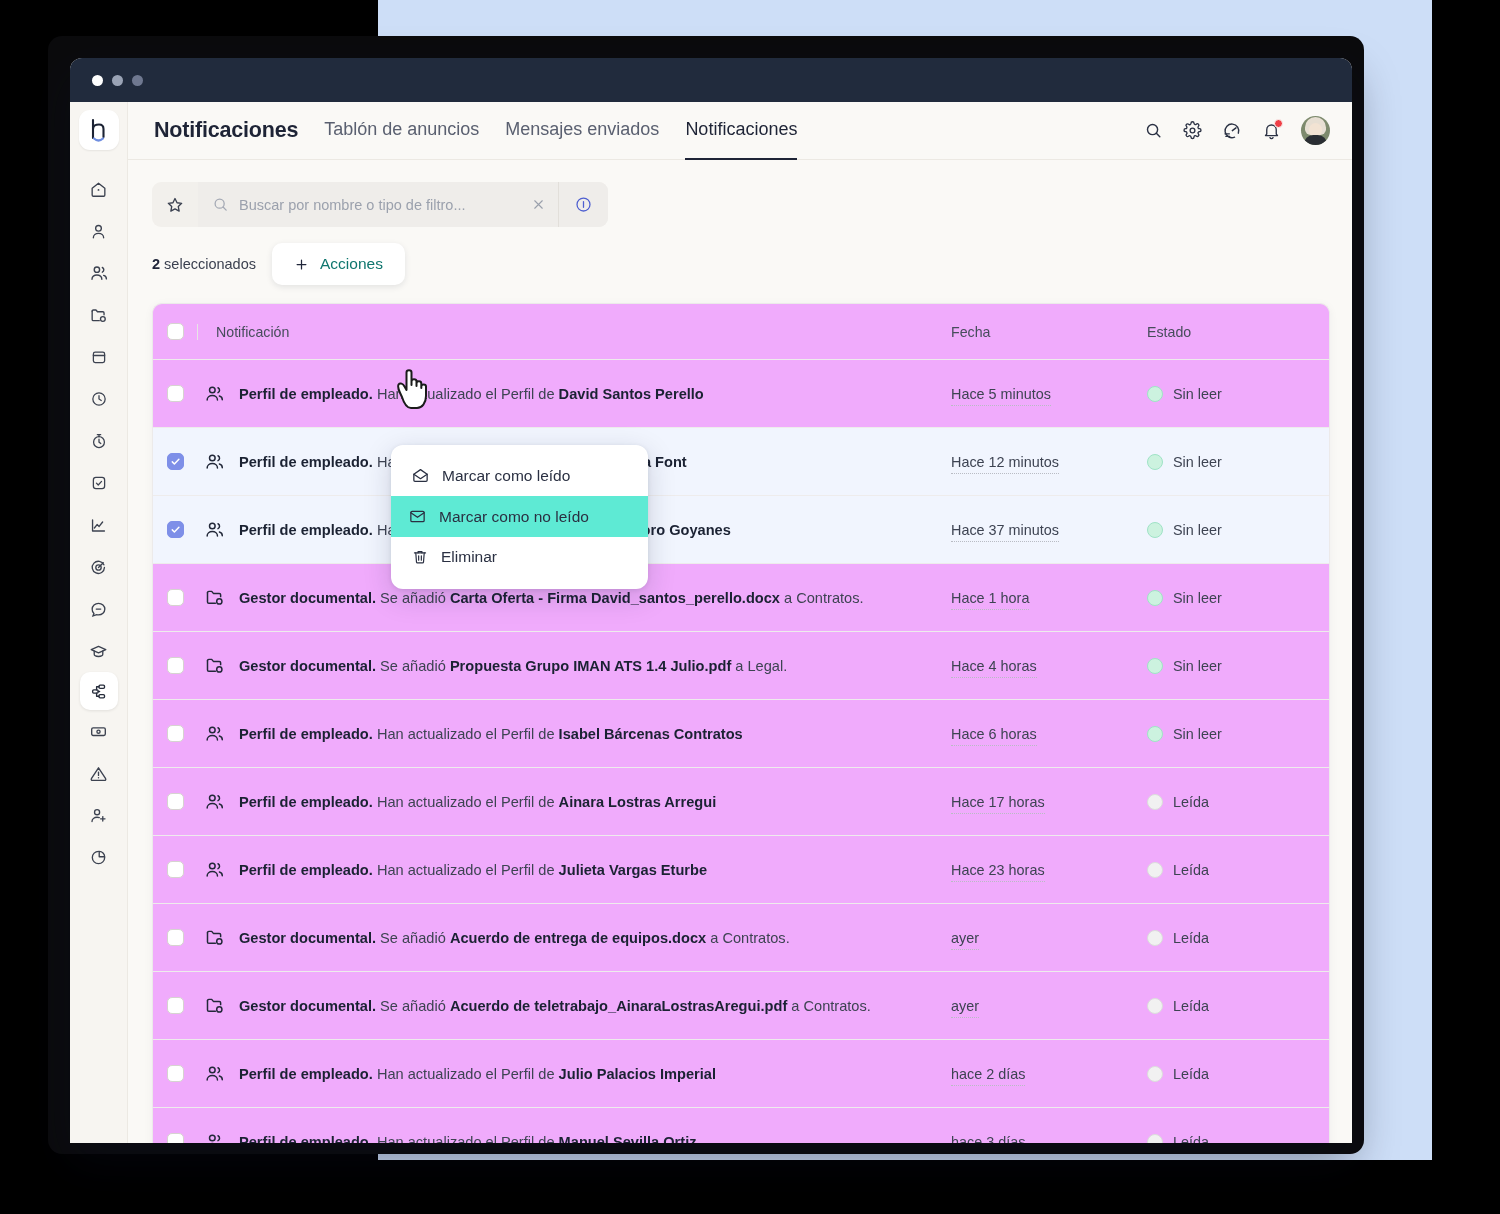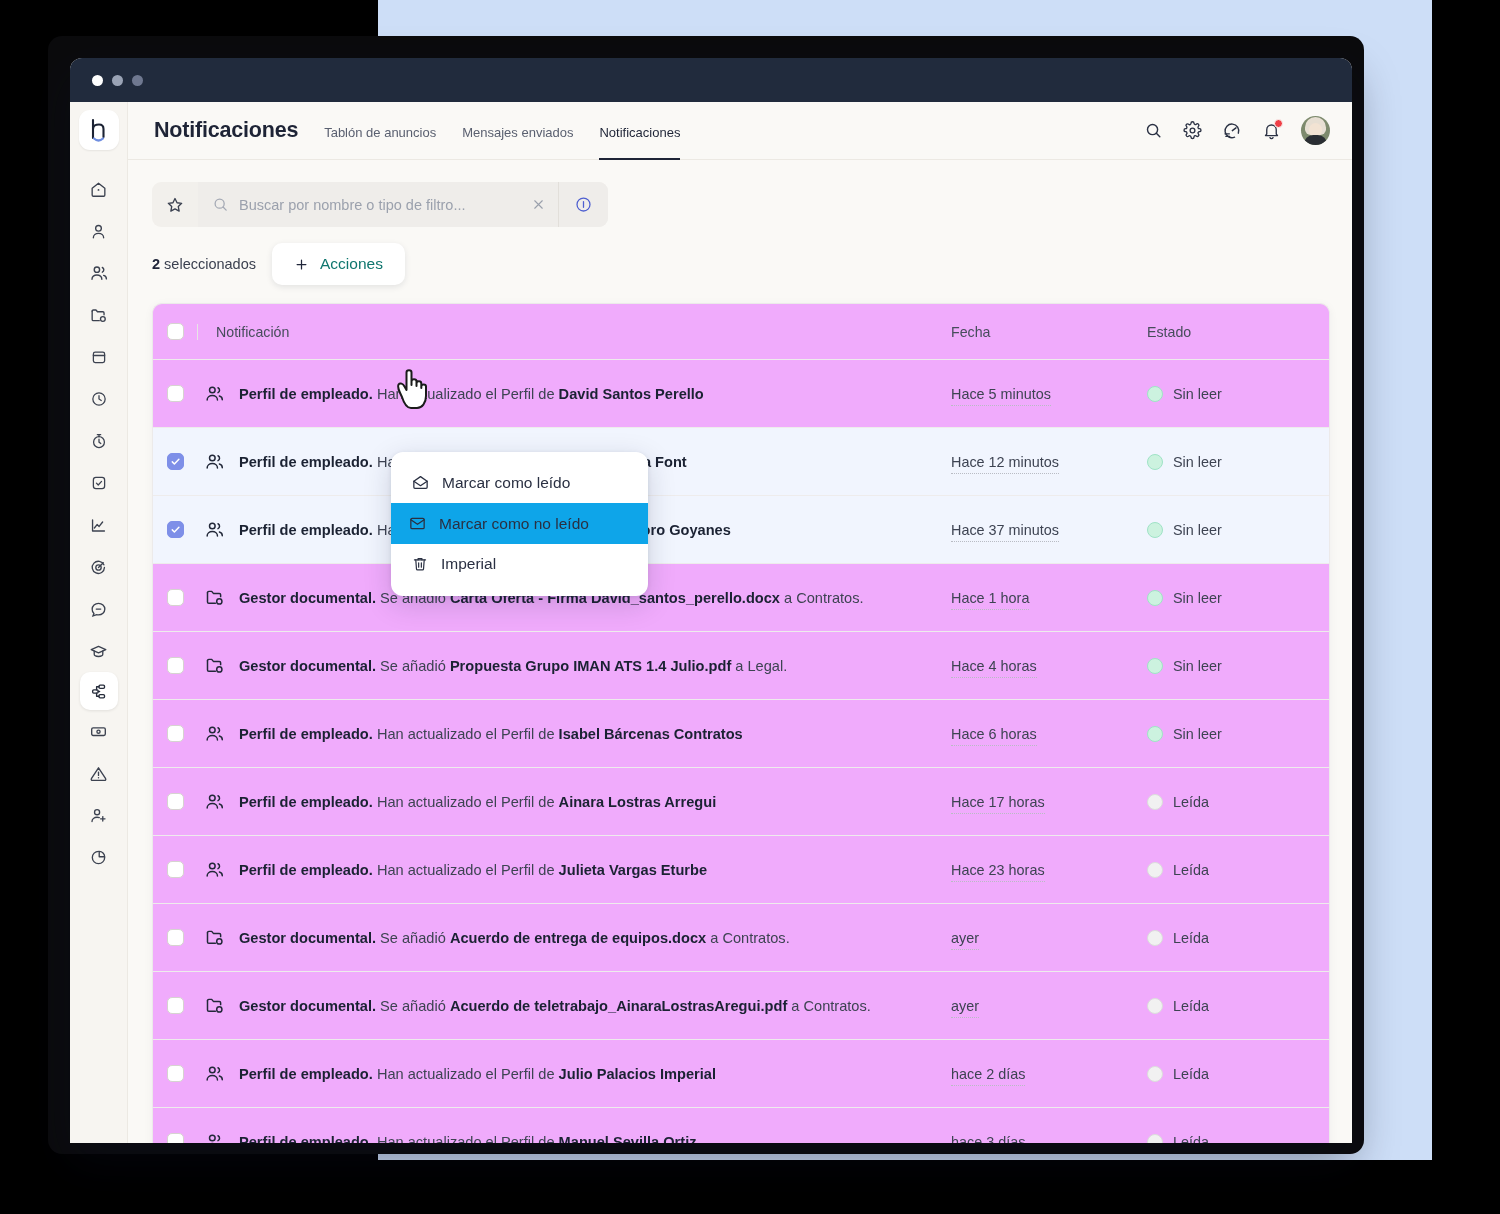--- a/index.html
+++ b/index.html
@@ -73,21 +73,21 @@
     height: 58px; display: flex; align-items: center;
     padding: 0 22px 0 26px; border-bottom: 1px solid #ece9e3;
     background: #faf9f6;
   }
   .apptitle {
     font-size: 21.5px; font-weight: bold; color: #1e2436; letter-spacing: -.2px;
     margin-right: 26px; white-space: nowrap;
   }
   .tabs { display: flex; align-items: flex-end; gap: 26px; height: 58px; }
   .tab {
-    font-size: 13px; color: #5a6070; padding-bottom: 18px; padding-top: 22px;
+    font-size: 18px; color: #5a6070; padding-bottom: 18px; padding-top: 22px;
     white-space: nowrap; cursor: pointer; border-bottom: 2.5px solid transparent;
   }
   .tab.sel { color: #1e2436; border-bottom-color: #1e2436; }
   .topright { margin-left: auto; display: flex; align-items: center; gap: 20px; }
   .hicon { color: #2b3244; display: flex; position: relative; cursor: pointer; }
   .baddot {
     position: absolute; top: -2px; right: -2px; width: 9px; height: 9px;
     border-radius: 50%; background: #ef3f47; border: 1.5px solid #faf9f6;
   }
   .avatar {
@@ -178,30 +178,30 @@
   }
   .date-cell.h span { border: none; padding-bottom: 0; }
   .status-cell { width: 168px; flex: none; display: flex; align-items: center; gap: 10px;
     font-size: 14.4px; color: #3d4352; }
   .sdot { width: 16px; height: 16px; border-radius: 50%; flex: none; }
   .sdot.unread { background: #ccf2df; border: 1.5px solid #9fe3c6; }
   .sdot.read { background: #f1f1f1; border: 1.5px solid #dcdcdc; }
 
   
   .dropdown {
-    position: absolute; left: 263px; top: 292px; width: 257px;
+    position: absolute; left: 263px; top: 285px; width: 257px;
     background: #fff; border-radius: 12px; padding: 10px 0 12px 0;
     box-shadow: 0 8px 28px rgba(24,28,60,.17), 0 1px 4px rgba(24,28,60,.10);
     z-index: 30;
   }
   .menuitem {
     display: flex; align-items: center; gap: 12px;
     padding: 11px 20px; font-size: 15.5px; color: #2a3042; cursor: pointer;
   }
-  .menuitem.hl { background: #0ea5e9; padding-left: 17px; }
+  .menuitem.hl { background: #5eead4; padding-left: 17px; }
   .menuicon { display: flex; color: #2a3042; }
 
   
   .cursor { position: absolute; left: 393px; top: 363px; z-index: 40; pointer-events: none; }
 </style>
 </head>
 <body>
 
 <div id="stage">
 
@@ -734,21 +734,21 @@
             </div>
             <div class="menuitem">
               <span class="menuicon">
                 <svg width="18" height="18" viewBox="0 0 24 24" fill="none" stroke="#2a3042" stroke-width="1.6" stroke-linecap="round" stroke-linejoin="round">
                     <path d="M4.6 6.6h14.8"></path>
                     <path d="M9.4 6.6V4.8h5.2v1.8"></path>
                     <path d="M6.4 6.6l.9 12a1.4 1.4 0 0 0 1.4 1.3h6.6a1.4 1.4 0 0 0 1.4-1.3l.9-12"></path>
                     <path d="M10.2 10.4v5.8M13.8 10.4v5.8"></path>
                   </svg>
               </span>
-              <span>Imperial</span>
+              <span>Eliminar</span>
             </div>
           </div>
 
         </div>
       </div>
     </div>
   </div>
 
   <div class="cursor">
     <svg width="42" height="50" viewBox="0 0 42 50" fill="none">

